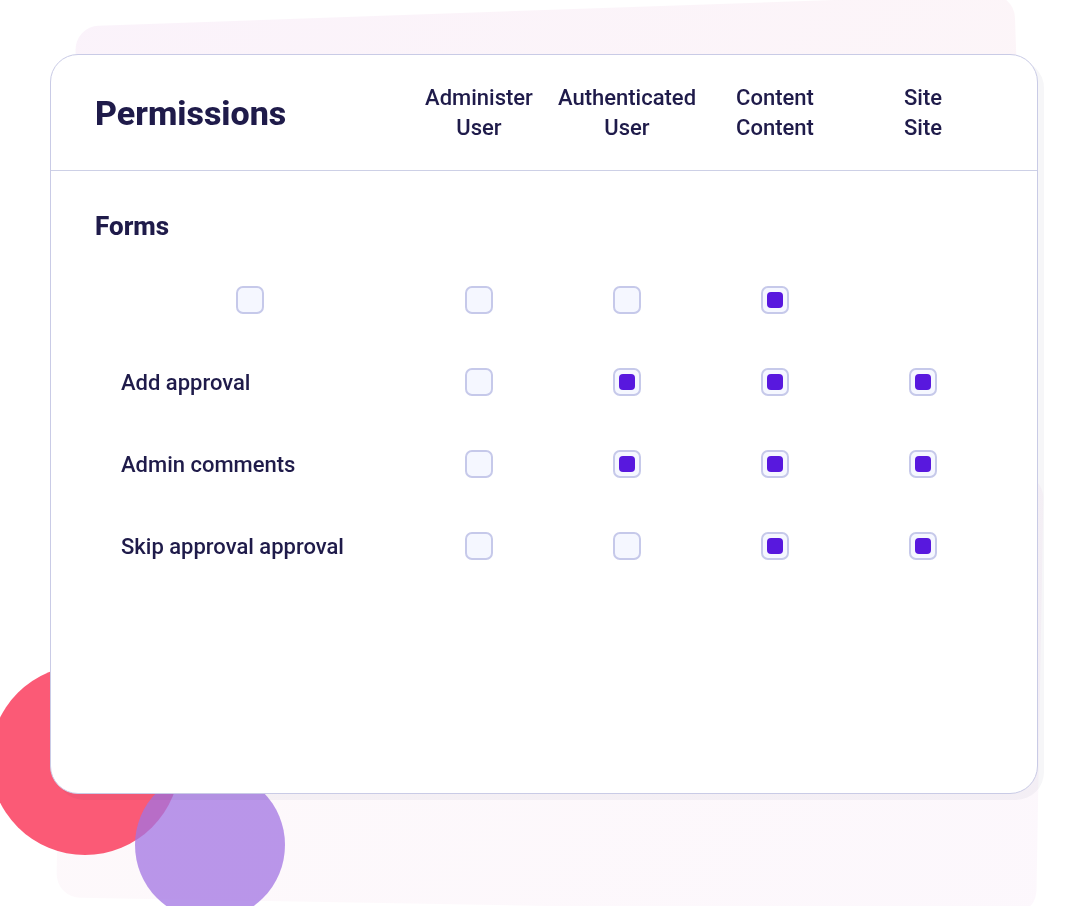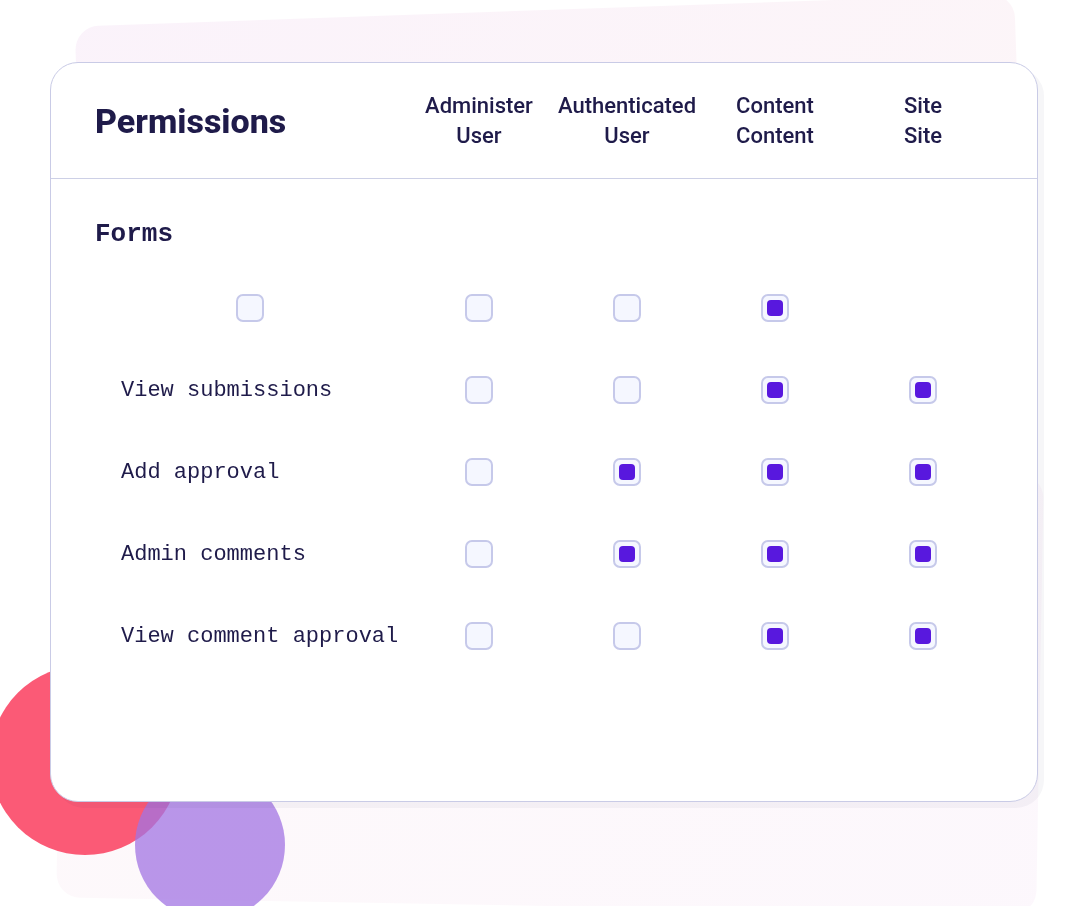--- a/index.html
+++ b/index.html
@@ -50,21 +50,21 @@
       height: 150px;
       left: 135px;
       top: 770px;
       background: #a274e3;
       border-radius: 50%;
       opacity: 0.75;
       z-index: 2;
     }
     .card {
       position: absolute;
-      top: 62px;
+      top: 54px;
       left: 50px;
       width: 988px;
       height: 740px;
       background: #ffffff;
       border: 1.5px solid #c9cbe6;
       border-radius: 28px;
       box-shadow: 6px 6px 0 rgba(34, 34, 86, 0.04);
       z-index: 3;
       overflow: hidden;
     }
@@ -82,21 +82,20 @@
     }
     .col-header {
       text-align: center;
       font-size: 22px;
       font-weight: 500;
       color: #1f1b4a;
       line-height: 1.35;
     }
     .section {
       padding: 40px 40px 20px 44px;
-      font-family: Liberation Mono, monospace;
     }
     .section-heading {
       font-size: 26px;
       font-weight: 800;
       color: #1f1b4a;
       margin-bottom: 18px;
     }
     .perm-row {
       display: grid;
       grid-template-columns: 310px 1fr 1fr 1fr 1fr;
@@ -171,35 +170,20 @@
             <div class="checkbox" role="checkbox" aria-checked="false"></div>
           </div>
           <div class="cell">
             <div class="checkbox" role="checkbox" aria-checked="false"></div>
           </div>
           <div class="cell">
             <div class="checkbox checked" role="checkbox" aria-checked="true"></div>
           </div>
         </div>
         <div class="perm-row">
-          <div class="perm-label">View submissions</div>
-          <div class="cell">
-            <div class="checkbox" role="checkbox" aria-checked="false"></div>
-          </div>
-          <div class="cell">
-            <div class="checkbox" role="checkbox" aria-checked="false"></div>
-          </div>
-          <div class="cell">
-            <div class="checkbox checked" role="checkbox" aria-checked="true"></div>
-          </div>
-          <div class="cell">
-            <div class="checkbox checked" role="checkbox" aria-checked="true"></div>
-          </div>
-        </div>
-        <div class="perm-row">
           <div class="perm-label">Add approval</div>
           <div class="cell">
             <div class="checkbox" role="checkbox" aria-checked="false"></div>
           </div>
           <div class="cell">
             <div class="checkbox checked" role="checkbox" aria-checked="true"></div>
           </div>
           <div class="cell">
             <div class="checkbox checked" role="checkbox" aria-checked="true"></div>
           </div>
@@ -216,21 +200,21 @@
             <div class="checkbox checked" role="checkbox" aria-checked="true"></div>
           </div>
           <div class="cell">
             <div class="checkbox checked" role="checkbox" aria-checked="true"></div>
           </div>
           <div class="cell">
             <div class="checkbox checked" role="checkbox" aria-checked="true"></div>
           </div>
         </div>
         <div class="perm-row">
-          <div class="perm-label">View comment approval</div>
+          <div class="perm-label">Skip approval approval</div>
           <div class="cell">
             <div class="checkbox" role="checkbox" aria-checked="false"></div>
           </div>
           <div class="cell">
             <div class="checkbox" role="checkbox" aria-checked="false"></div>
           </div>
           <div class="cell">
             <div class="checkbox checked" role="checkbox" aria-checked="true"></div>
           </div>
           <div class="cell">

